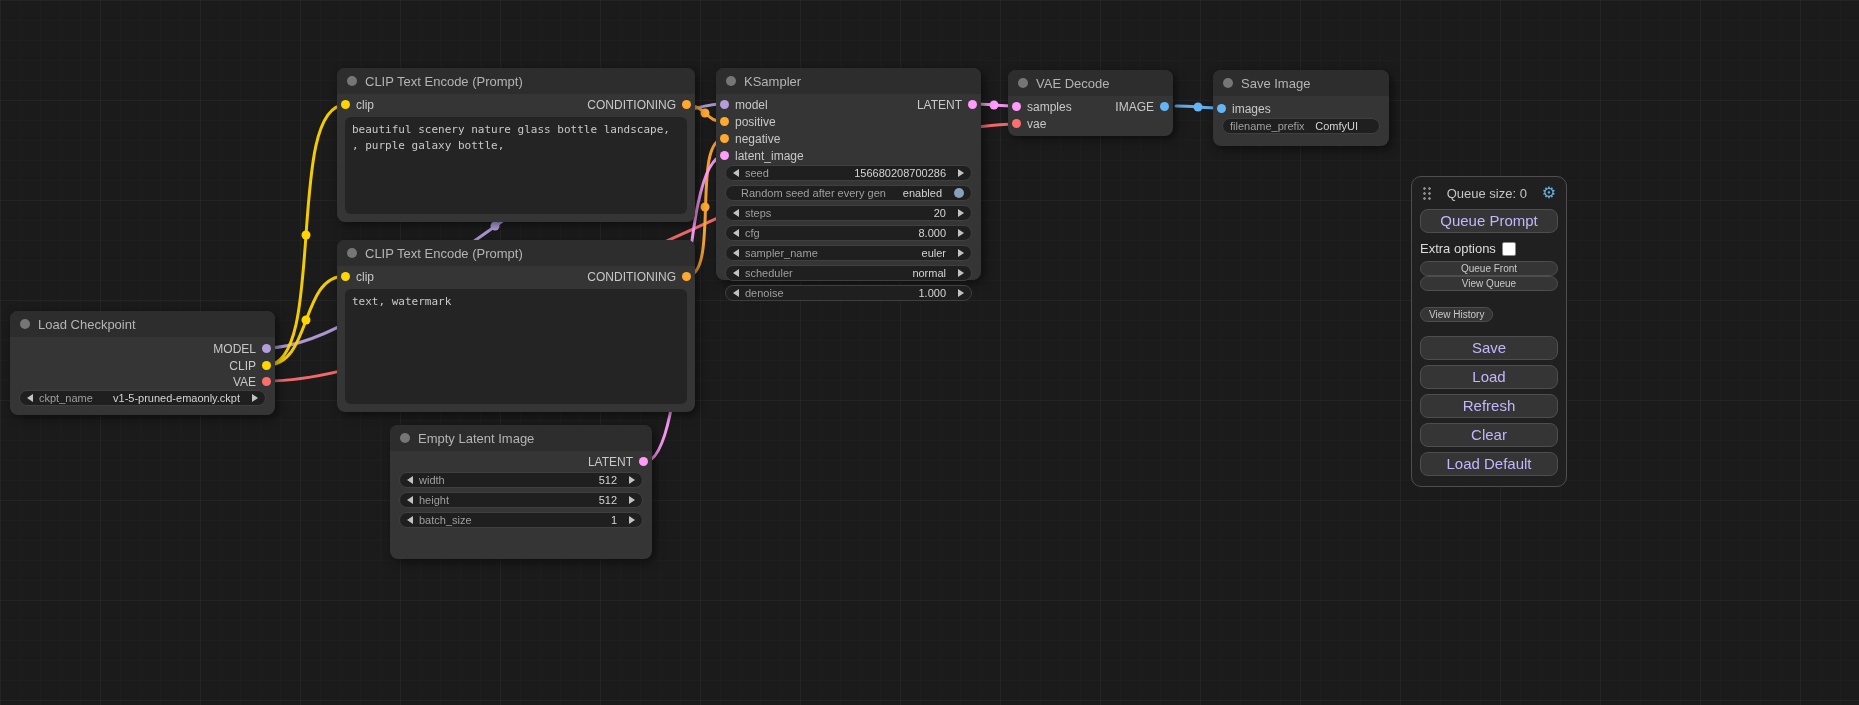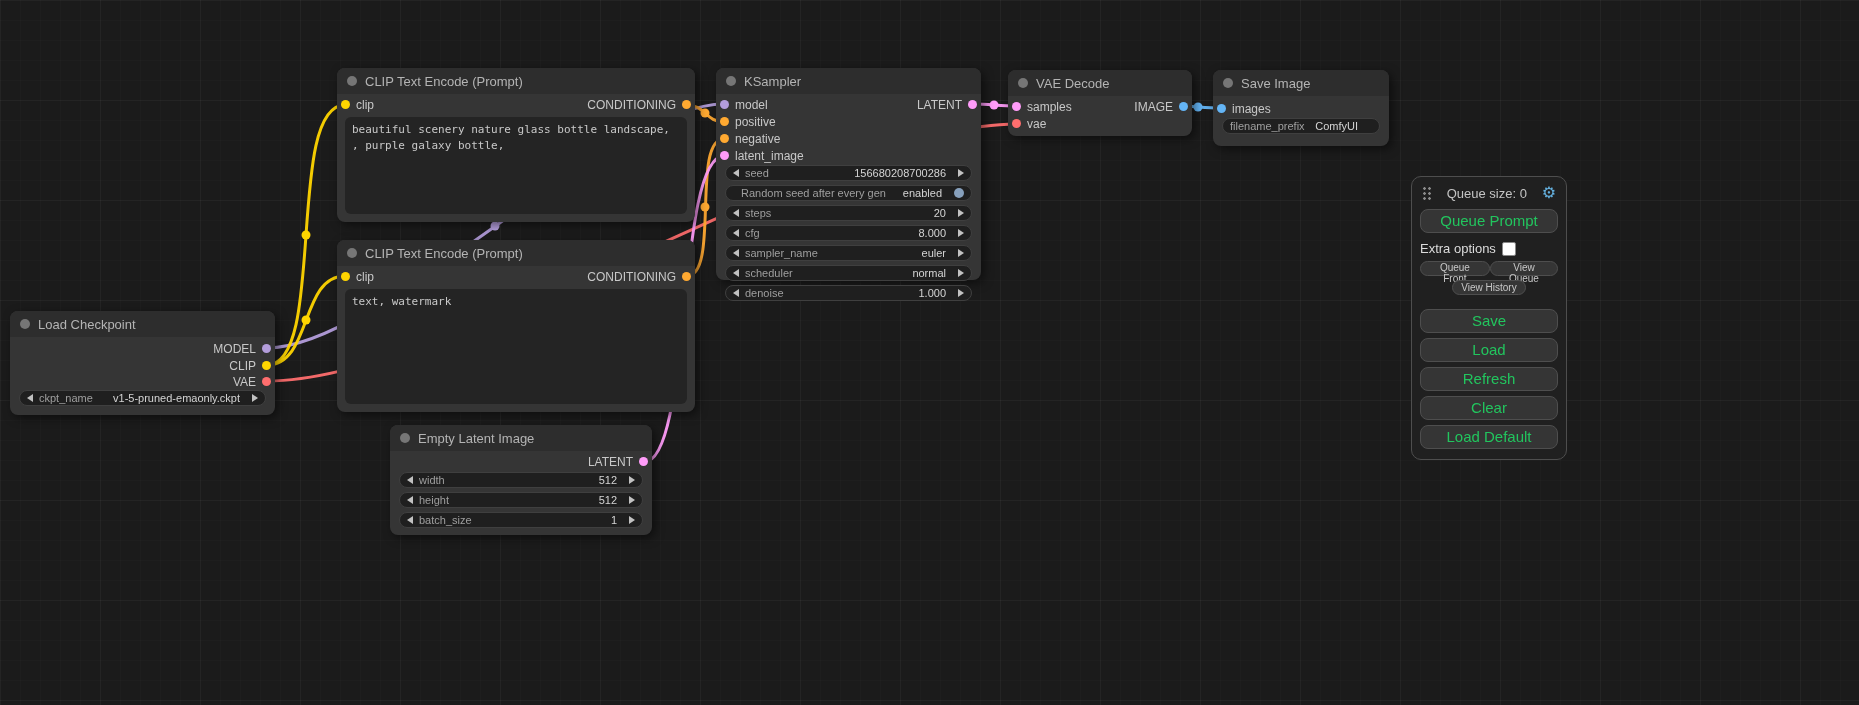--- a/index.html
+++ b/index.html
@@ -50,30 +50,30 @@
         background:rgba(32,32,32,.93);border:1px solid #4e4e4e;border-radius:10px;
         padding:6px 8px 10px;box-sizing:border-box;}
   .mhead{display:flex;align-items:center;justify-content:space-between;padding:2px 2px 0;}
   .drag{width:10px;height:15px;
         background-image:radial-gradient(circle,#8a8a8a 1.2px,transparent 1.5px);
         background-size:5px 5px;cursor:grab;}
   .qsize{font-size:13px;color:#c4c4c4;}
   .gear{font-size:16px;line-height:16px;cursor:pointer;}
   button{font-family:"Liberation Sans",sans-serif;cursor:pointer;}
   .bigbtn{display:block;width:100%;height:24px;margin-top:5px;background:#353535;
-          border:1px solid #4e4e4e;border-radius:8px;color:#22c55e;font-size:15px;
+          border:1px solid #4e4e4e;border-radius:8px;color:#c4b5fd;font-size:15px;
           line-height:20px;padding:0;}
   .qp{margin-top:8px;}
   .gapT{margin-top:14px;}
   .extra{display:flex;align-items:center;justify-content:flex-start;gap:6px;margin-top:8px;
          font-size:13px;color:#dcdcdc;}
   .cbx{width:12px;height:12px;background:#ffffff;border:1px solid #888;border-radius:2px;
        display:inline-block;cursor:pointer;}
-  .smallrow{display:flex;justify-content:space-between;margin-top:5px;}
-  .histrow{display:flex;justify-content:center;margin-top:4px;}
+  .smallrow{display:flex;justify-content:space-between;margin-top:5px;flex-direction:column;}
+  .histrow{display:flex;justify-content:flex-start;margin-top:16px;}
   .smallbtn{height:15px;background:#353535;border:1px solid #4e4e4e;border-radius:8px;
             color:#c8c8c8;font-size:10px;line-height:11px;padding:0 8px;}
 </style>
 </head>
 <body>
 
 <div id="canvas">
 
   <svg id="wires" width="1859" height="705">
     <path d="M 267 348 C 381 348, 610 104, 724 104" style="stroke: rgb(179, 157, 219);"></path>
@@ -156,21 +156,21 @@
         <span class="slabel">clip</span>
       </div>
       <div class="slot out">
         <span class="slabel">CONDITIONING</span>
         <span class="dot" style="background-color: rgb(255, 169, 49);"></span>
       </div>
     </div>
     <textarea class="ta" spellcheck="false" style="">text, watermark</textarea>
   </div>
 
-  <div class="node" style="left:390px;top:425px;width:262px;height:110px;">
+  <div class="node" style="left:390px;top:425px;width:262px;height:134px;">
     <div class="ntitle">
       <span class="tdot"></span>
       <span class="ttext">Empty Latent Image</span>
     </div>
     <div class="srow" style="top:28px;">
       <div class="slot out">
         <span class="slabel">LATENT</span>
         <span class="dot" style="background-color: rgb(255, 156, 249);"></span>
       </div>
     </div>
@@ -263,21 +263,21 @@
       <span class="arrR"></span>
     </div>
     <div class="widget" style="top:217px;">
       <span class="arrL"></span>
       <span class="wname">denoise</span>
       <span class="wval">1.000</span>
       <span class="arrR"></span>
     </div>
   </div>
 
-  <div class="node" style="left:1008px;top:70px;width:184px;height:66px;">
+  <div class="node" style="left:1008px;top:70px;width:165px;height:66px;">
     <div class="ntitle">
       <span class="tdot"></span>
       <span class="ttext">VAE Decode</span>
     </div>
     <div class="srow" style="top:28px;">
       <div class="slot in">
         <span class="dot" style="background-color: rgb(255, 156, 249);"></span>
         <span class="slabel">samples</span>
       </div>
       <div class="slot out">

